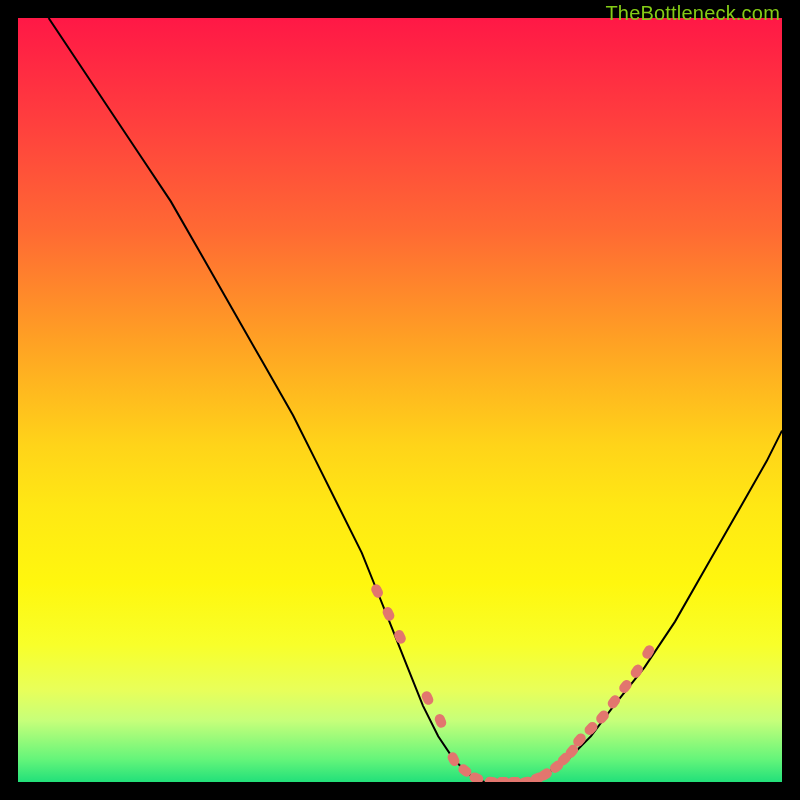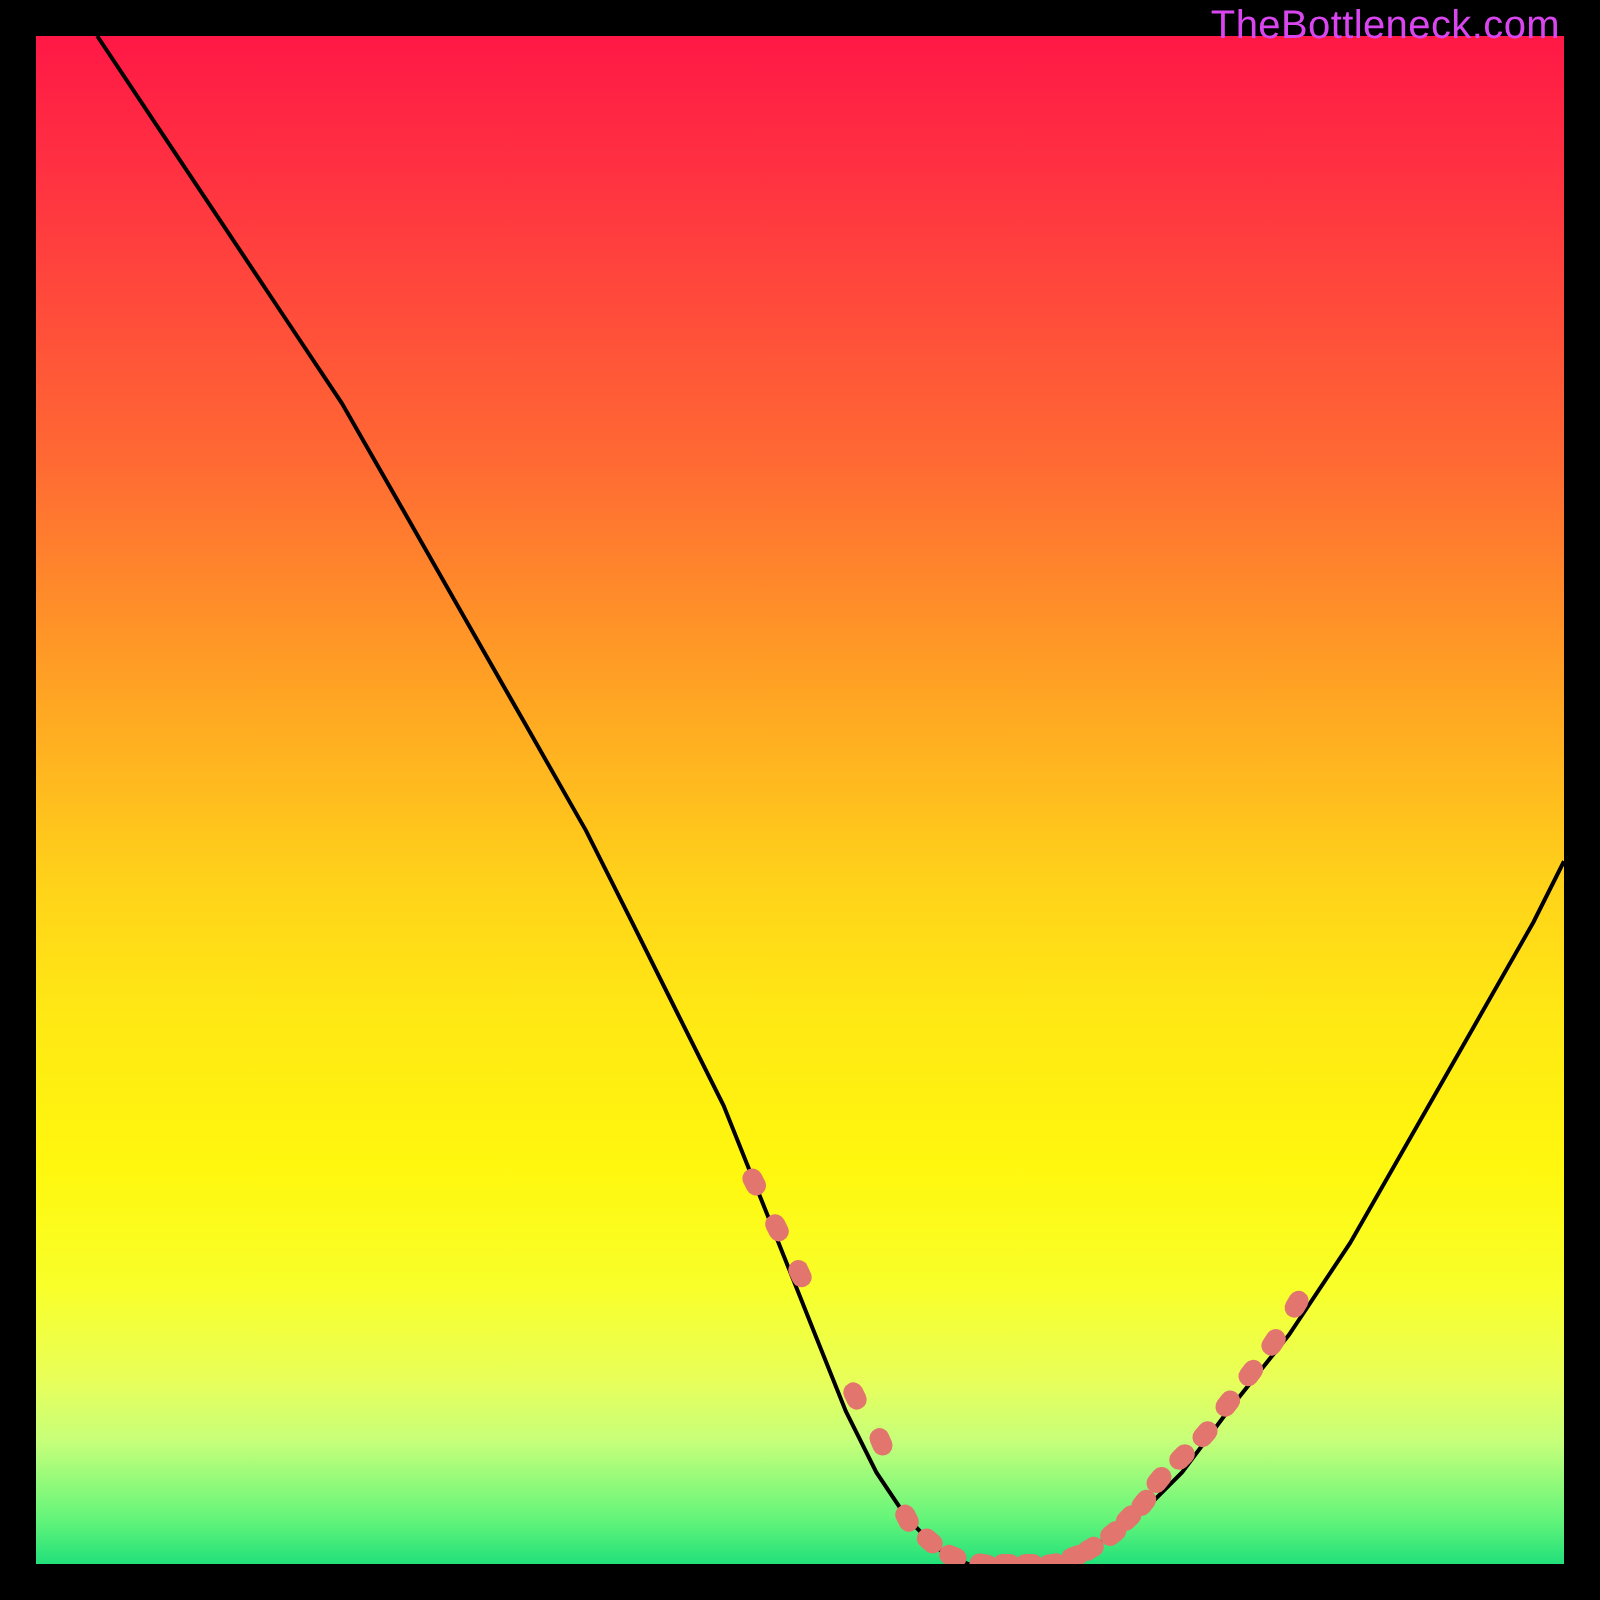--- a/index.html
+++ b/index.html
@@ -30,21 +30,21 @@
       #e8ff5a 88%,
       #c6ff7a 92%,
       #65f57a 97%,
       #22e07a 100%
     );
   }
   .watermark {
     position: absolute;
     top: 2px;
     right: 20px;
-    color: #d946ef;
+    color: #84cc16;
     font-size: 20px;
     font-weight: 500;
     letter-spacing: 0.2px;
     z-index: 5;
     user-select: none;
   }
   svg.plot {
     position: absolute;
     left: 0; top: 0;
     width: 764px;

